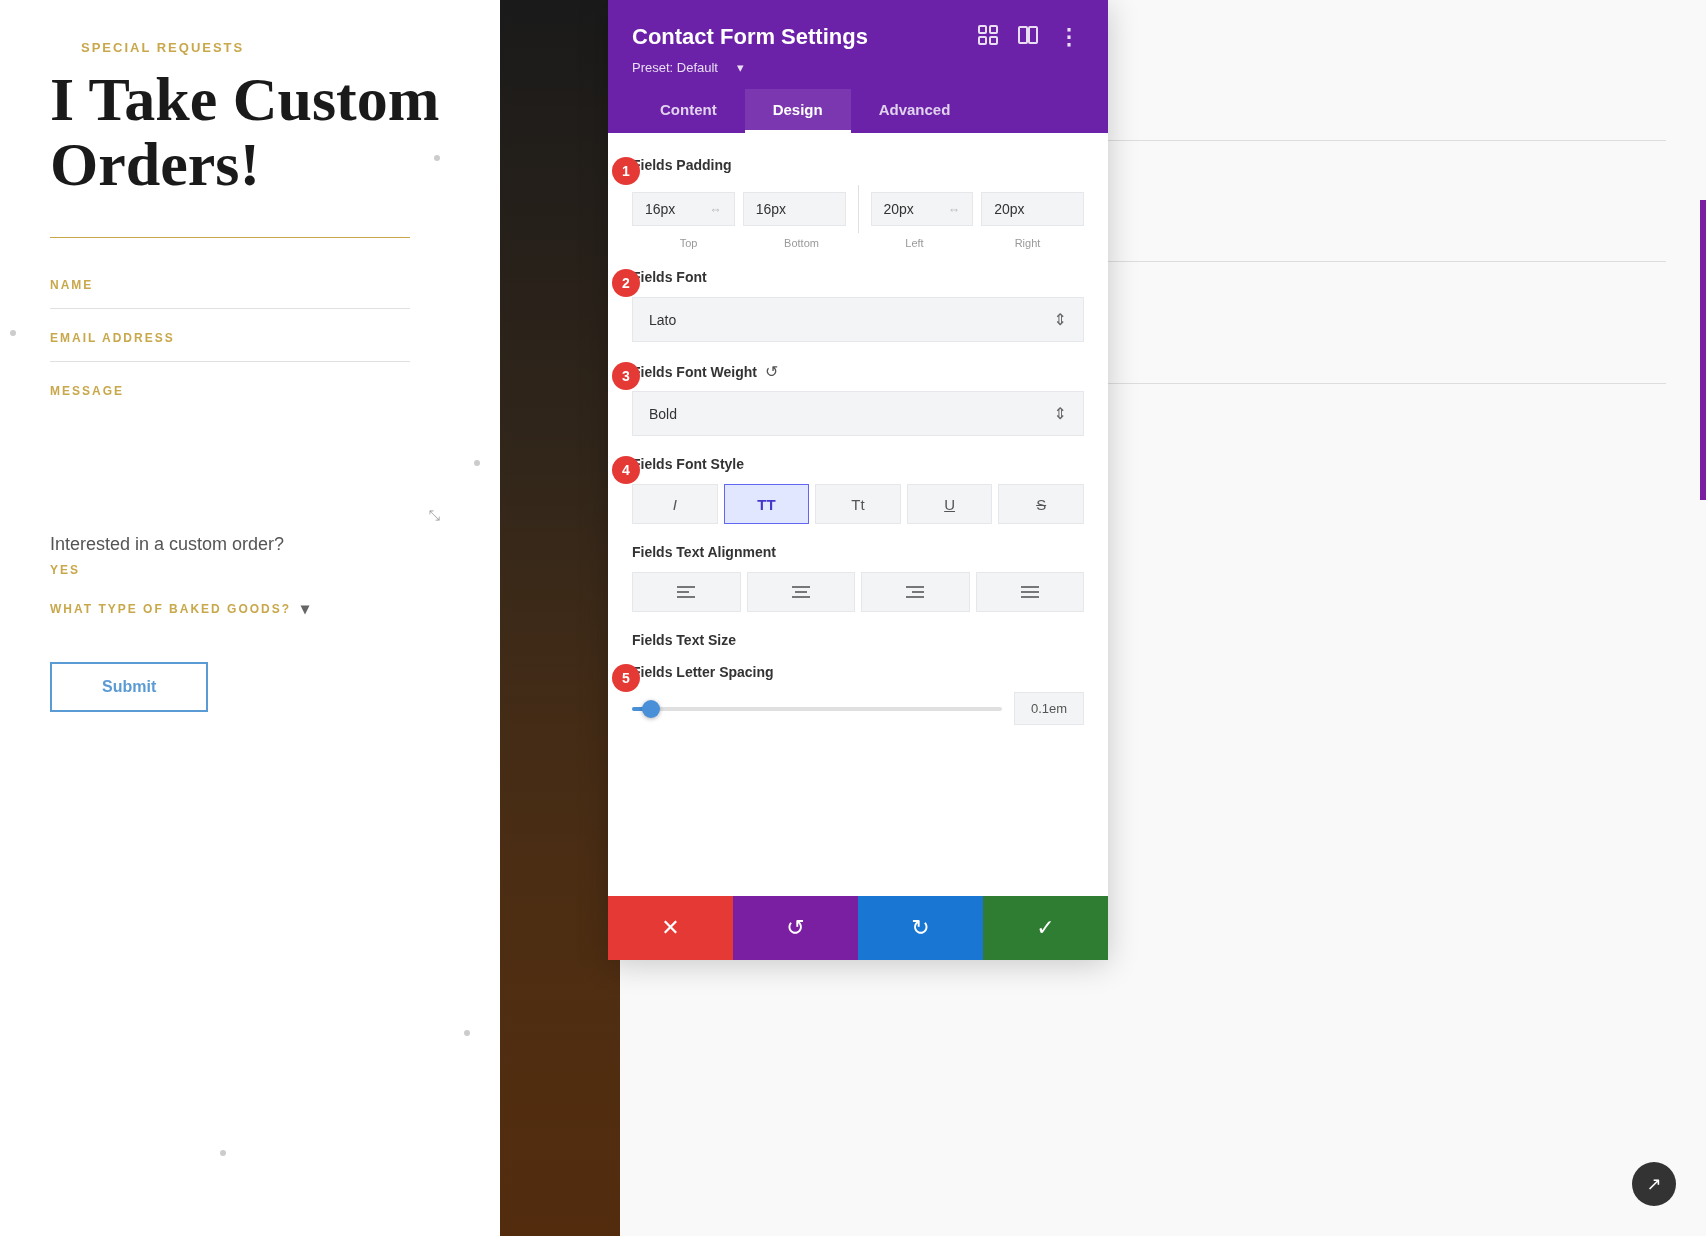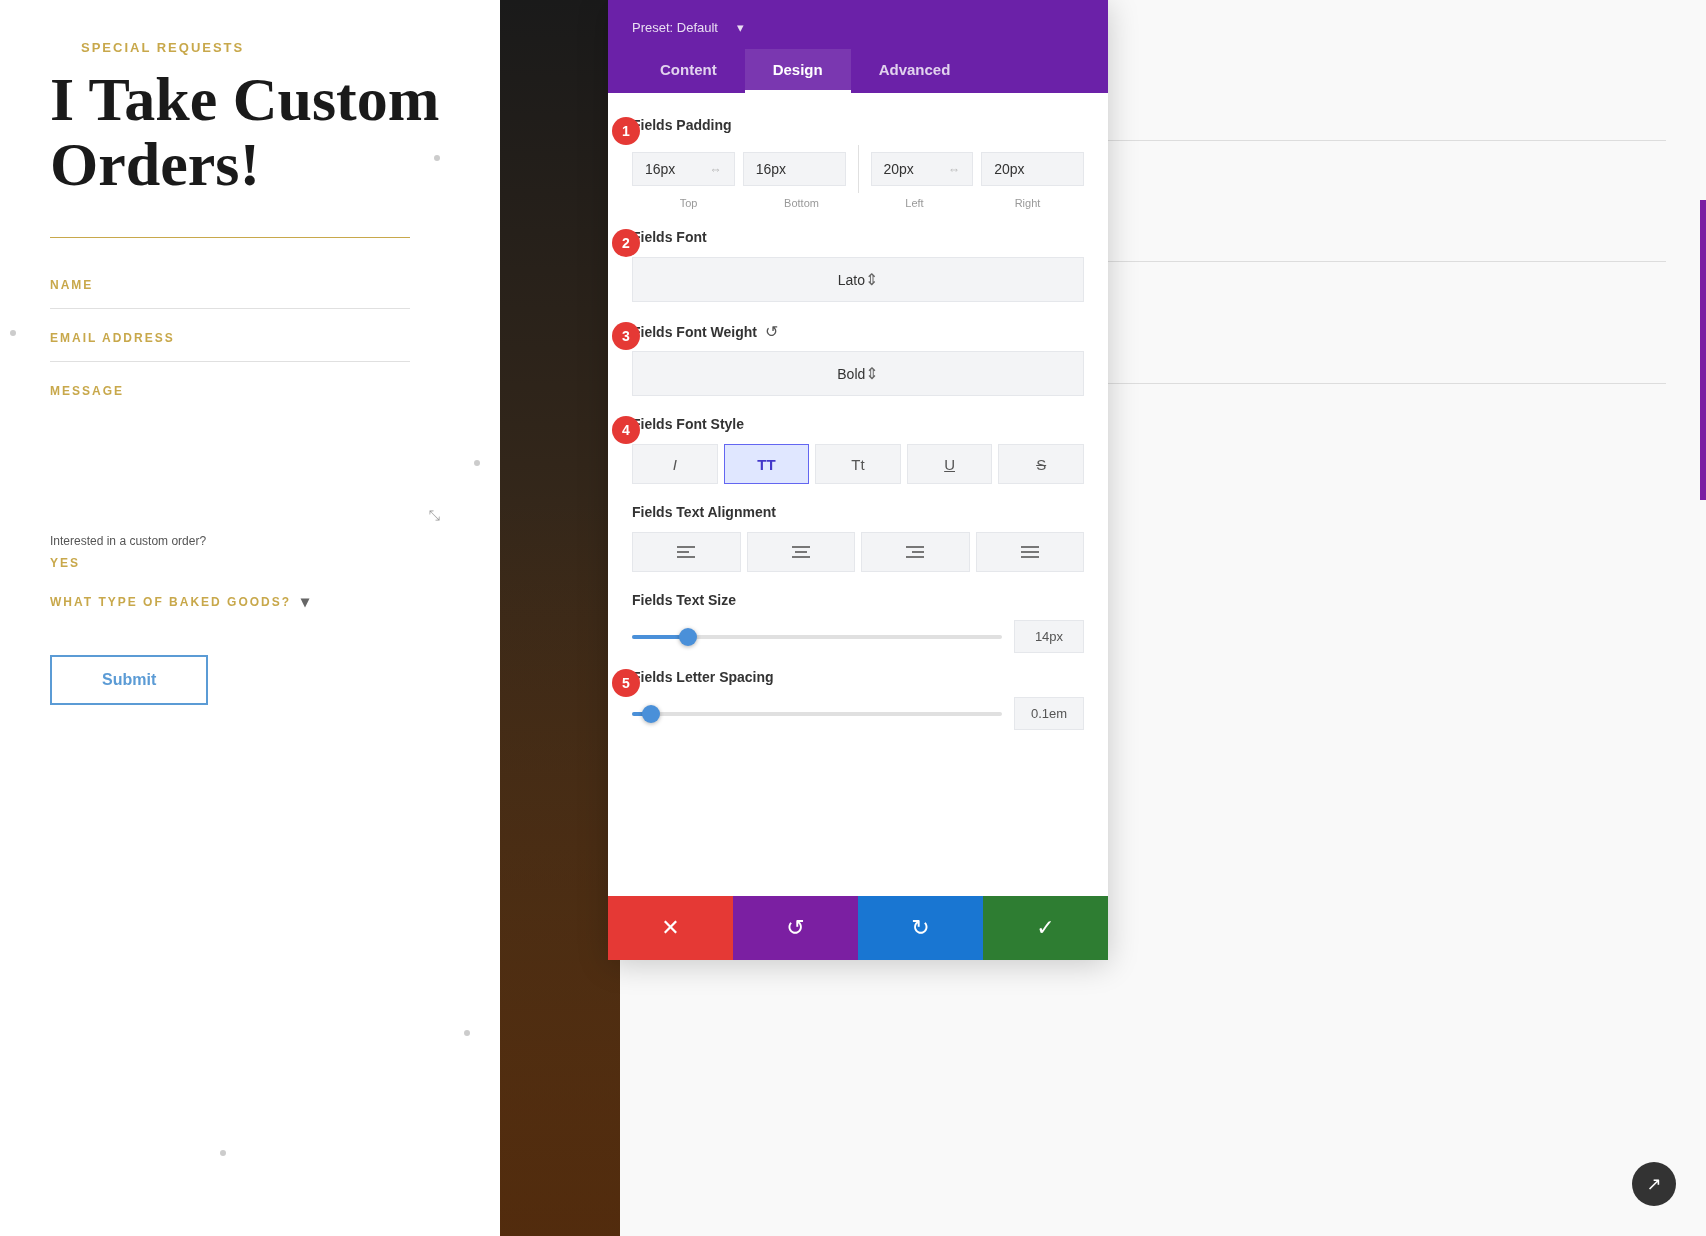--- a/index.html
+++ b/index.html
@@ -81,21 +81,21 @@
     .resize-icon {
       position: absolute;
       bottom: 10px;
       right: 10px;
       color: #999;
       font-size: 14px;
     }
 
     .interested-text {
       font-family: Arial, sans-serif;
-      font-size: 12px;
+      font-size: 18px;
       color: #555;
       margin-bottom: 8px;
     }
 
     .yes-label {
       font-family: Arial, sans-serif;
       font-size: 12px;
       font-weight: 700;
       color: #c8a84b;
       letter-spacing: 2px;
@@ -340,21 +340,21 @@
       width: 100%;
       background: #f3f4f6;
       border: 1px solid #e5e7eb;
       padding: 12px 16px;
       font-family: Arial, sans-serif;
       font-size: 14px;
       color: #333;
       margin-bottom: 20px;
       display: flex;
       align-items: center;
-      justify-content: center;
+      justify-content: space-between;
       cursor: pointer;
     }
 
     .select-arrows {
       color: #666;
       font-size: 16px;
     }
 
     
     .fw-label-row {
@@ -605,20 +605,40 @@
       <div>usce est tristique feugia</div>
       <div>consequat oreme.</div>
     </div>
     <div class="right-divider"></div>
   </div>
 </div>
 
 <div class="settings-panel">
 
   <div class="panel-header">
+    <div class="panel-title-row">
+      <span class="panel-title">Contact Form Settings</span>
+      <div class="panel-icons">
+        <button class="panel-icon-btn">
+          <svg width="20" height="20" viewBox="0 0 20 20" fill="currentColor">
+              <rect x="1" y="1" width="7" height="7" rx="1" fill="none" stroke="currentColor" stroke-width="2"></rect>
+              <rect x="12" y="1" width="7" height="7" rx="1" fill="none" stroke="currentColor" stroke-width="2"></rect>
+              <rect x="1" y="12" width="7" height="7" rx="1" fill="none" stroke="currentColor" stroke-width="2"></rect>
+              <rect x="12" y="12" width="7" height="7" rx="1" fill="none" stroke="currentColor" stroke-width="2"></rect>
+            </svg>
+        </button>
+        <button class="panel-icon-btn">
+          <svg width="20" height="20" viewBox="0 0 20 20" fill="none">
+              <rect x="1" y="2" width="8" height="16" rx="1" stroke="currentColor" stroke-width="2"></rect>
+              <rect x="11" y="2" width="8" height="16" rx="1" stroke="currentColor" stroke-width="2"></rect>
+            </svg>
+        </button>
+        <button class="panel-icon-btn" style="font-size:22px; font-weight:700;">⋮</button>
+      </div>
+    </div>
     <div class="panel-preset">
       <span>Preset: Default</span>
       <span>▾</span>
     </div>
     <div class="panel-tabs">
       <a class="panel-tab">Content</a>
       <a class="panel-tab active">Design</a>
       <a class="panel-tab">Advanced</a>
     </div>
   </div>
@@ -724,27 +744,20 @@
               <line x1="0" y1="2" x2="18" y2="2" stroke="#777" stroke-width="2"></line>
               <line x1="0" y1="7" x2="18" y2="7" stroke="#777" stroke-width="2"></line>
               <line x1="0" y1="12" x2="18" y2="12" stroke="#777" stroke-width="2"></line>
             </svg>
         </button>
       </div>
     </div>
 
     <div class="section-row">
       <div class="section-heading">Fields Text Size</div>
-      <div class="slider-row">
-        <div class="slider-track">
-          <div class="slider-fill" style="width: 15%;"></div>
-          <div class="slider-thumb" style="left: calc(15% - 9px);"></div>
-        </div>
-        <div class="slider-value-box">14px</div>
-      </div>
     </div>
 
     <div class="section-row">
       <div class="step-badge">5</div>
       <div class="section-heading">Fields Letter Spacing</div>
       <div class="slider-row">
         <div class="slider-track">
           <div class="slider-fill" style="width: 5%;"></div>
           <div class="slider-thumb" style="left: calc(5% - 9px);"></div>
         </div>

